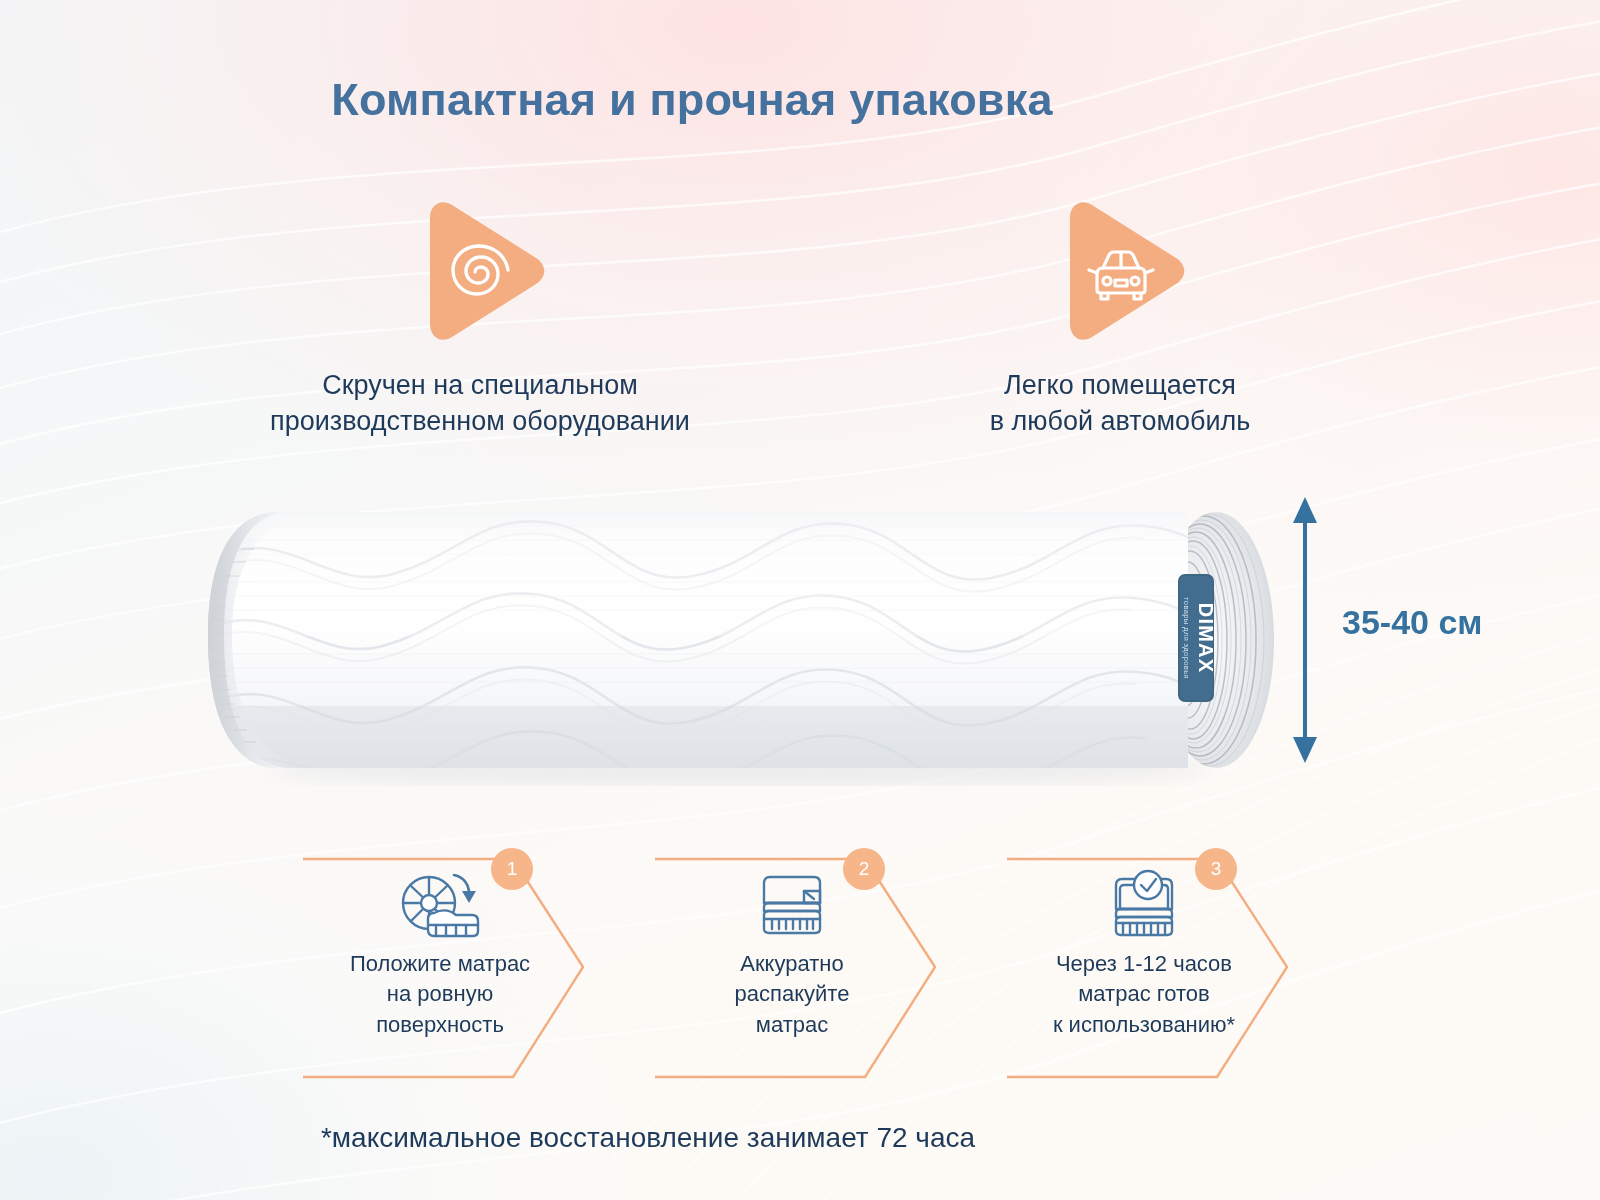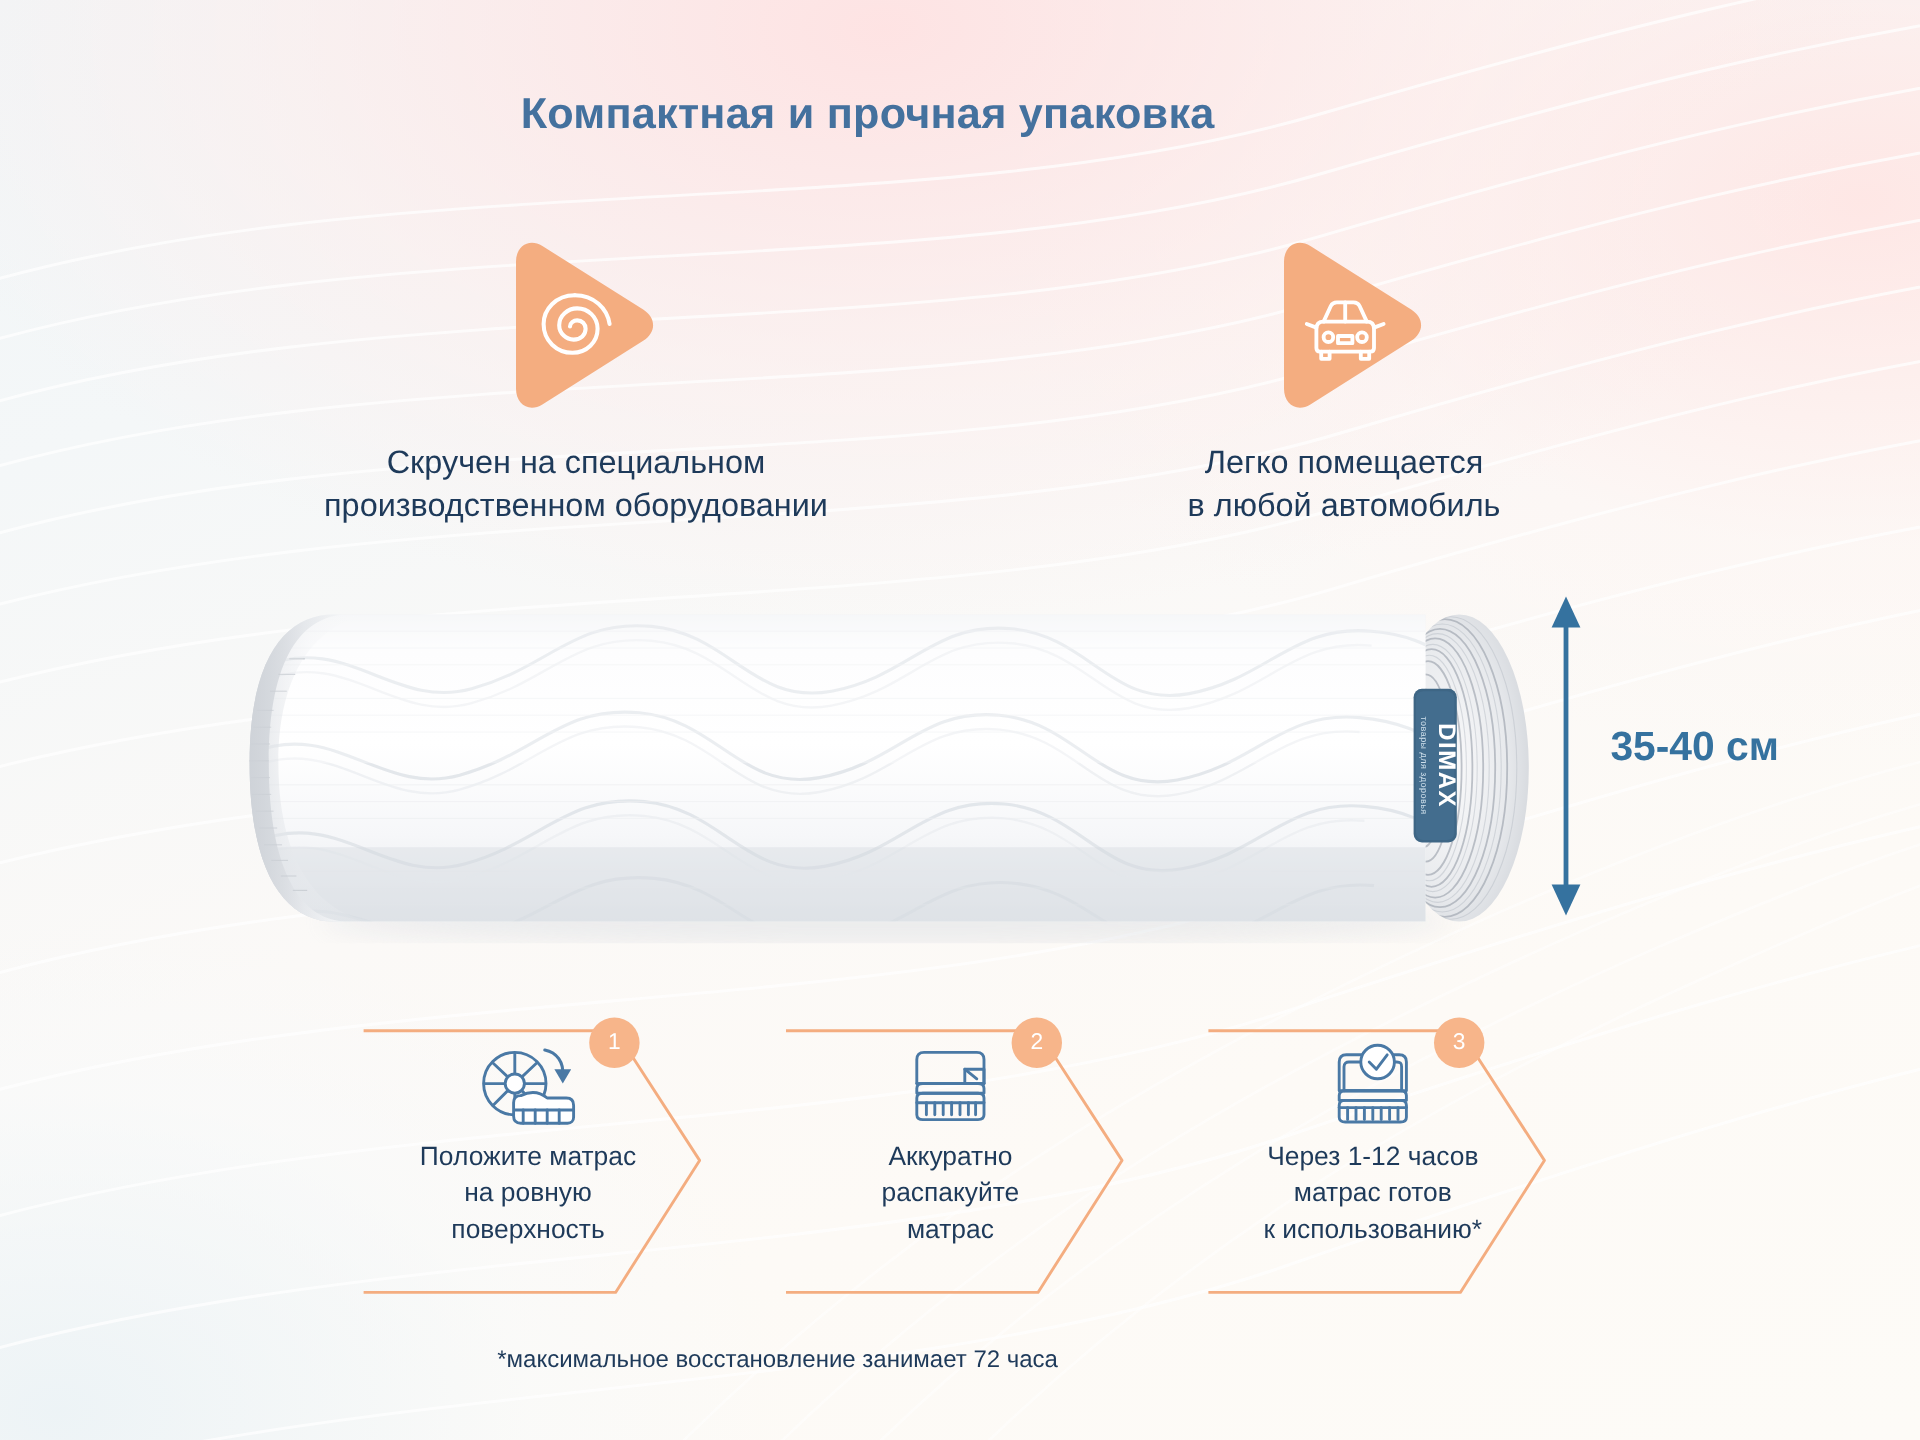--- a/index.html
+++ b/index.html
@@ -33,26 +33,25 @@
     pointer-events: none;
   }
 
   
   .title {
     position: absolute;
     top: 74px;
     left: 0;
     width: 1384px;
     text-align: center;
-    font-size: 36px;
+    font-size: 45px;
     font-weight: bold;
     letter-spacing: 0.2px;
     color: #44719e;
     font-family: "Liberation Sans", sans-serif;
-    padding-left: 31px;
   }
 
   
   .feature {
     position: absolute;
     text-align: center;
   }
   .feature .tri-wrap {
     position: relative;
     width: 150px;
@@ -157,21 +156,21 @@
     font-family: "Liberation Sans", sans-serif;
   }
 
   
   #footnote {
     position: absolute;
     left: 0;
     top: 1122px;
     width: 1296px;
     text-align: center;
-    font-size: 20px;
+    font-size: 28px;
     color: #1e3a5a;
     font-family: "Liberation Sans", sans-serif;
   }
 </style>
 </head>
 <body>
 
 <div id="stage">
 
   <svg class="bg-waves" viewBox="0 0 1600 1200" preserveAspectRatio="none">

